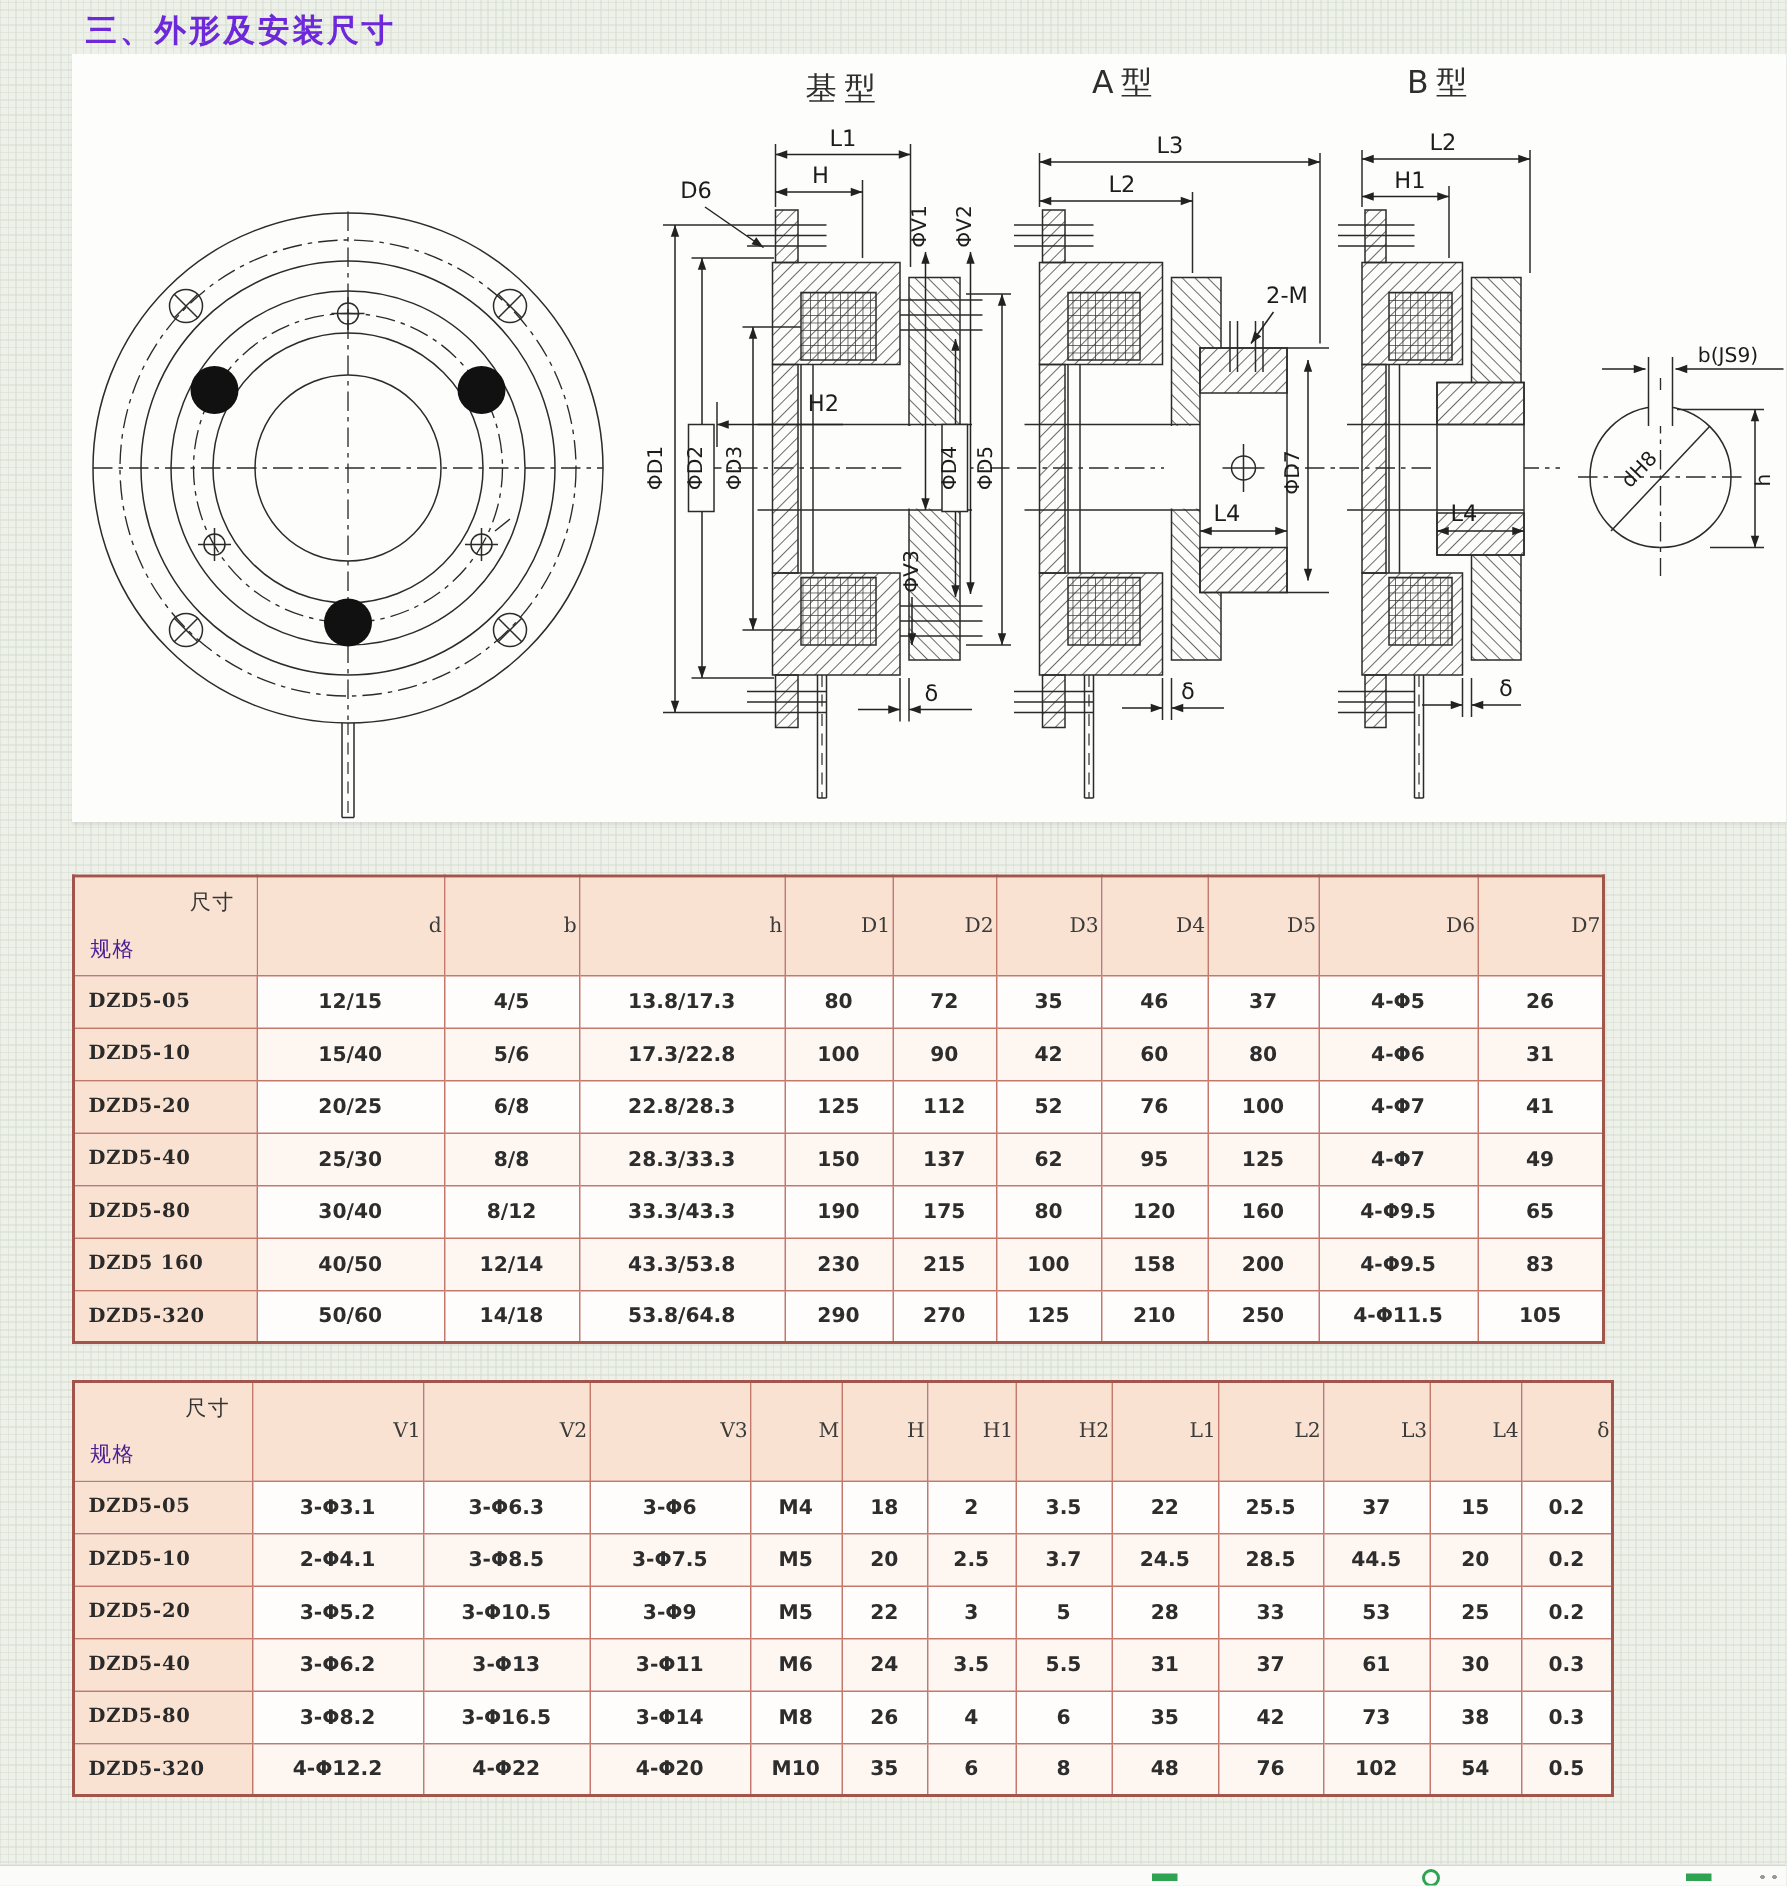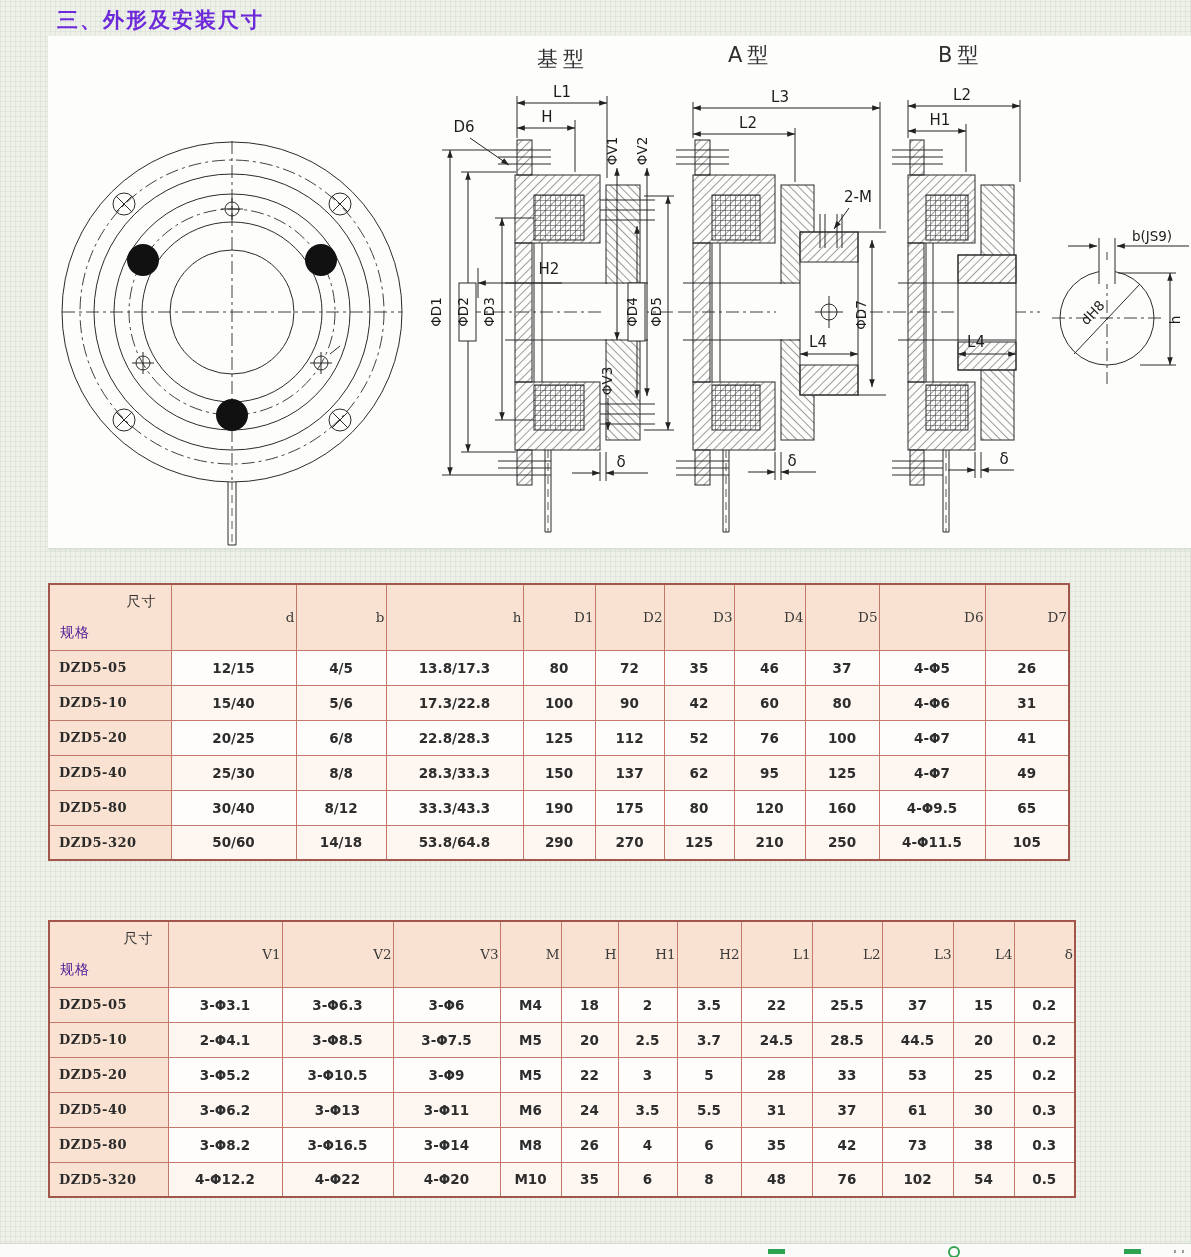--- a/index.html
+++ b/index.html
@@ -426,20 +426,33 @@
             <td>33.3/43.3</td>
             <td>190</td>
             <td>175</td>
             <td>80</td>
             <td>120</td>
             <td>160</td>
             <td>4-Φ9.5</td>
             <td>65</td>
           </tr>
           <tr>
+            <th class="model">DZD5 160</th>
+            <td>40/50</td>
+            <td>12/14</td>
+            <td>43.3/53.8</td>
+            <td>230</td>
+            <td>215</td>
+            <td>100</td>
+            <td>158</td>
+            <td>200</td>
+            <td>4-Φ9.5</td>
+            <td>83</td>
+          </tr>
+          <tr>
             <th class="model">DZD5-320</th>
             <td>50/60</td>
             <td>14/18</td>
             <td>53.8/64.8</td>
             <td>290</td>
             <td>270</td>
             <td>125</td>
             <td>210</td>
             <td>250</td>
             <td>4-Φ11.5</td>

